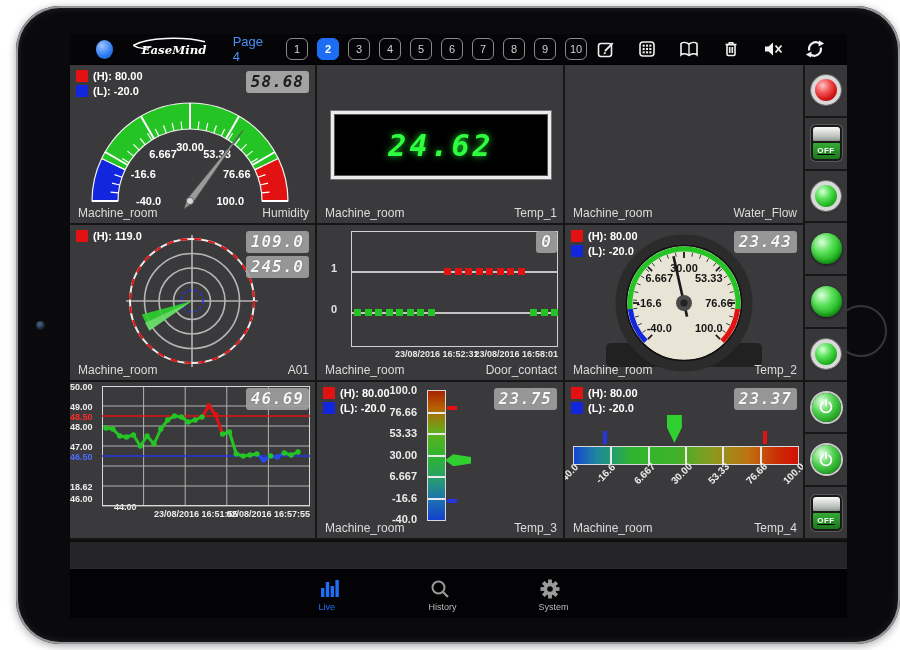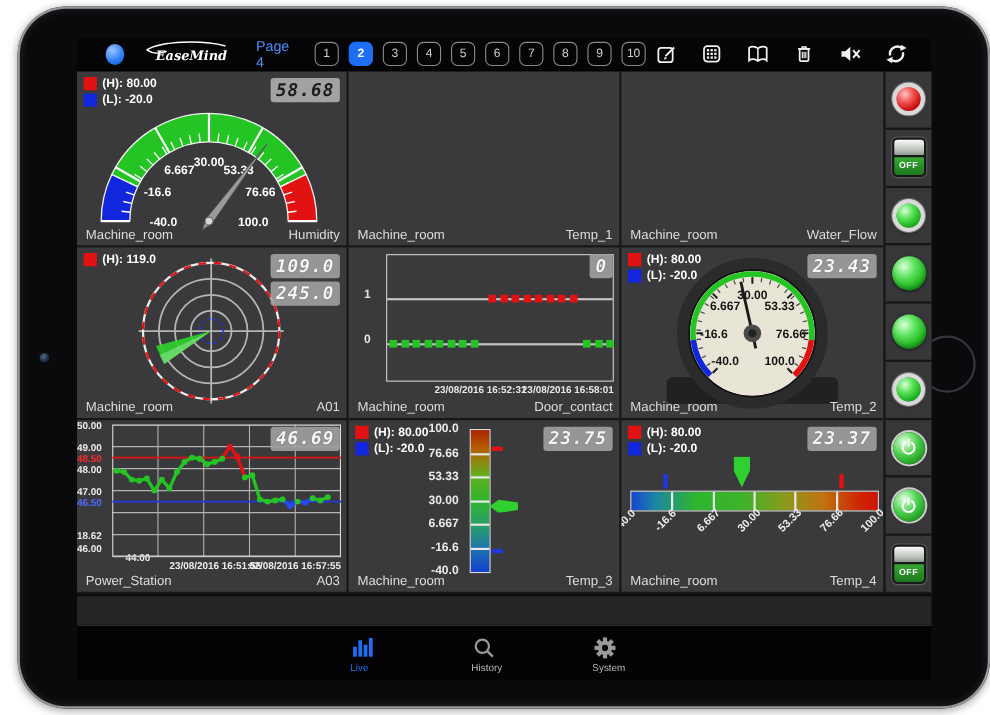--- a/index.html
+++ b/index.html
@@ -89,21 +89,21 @@
   .led{width:31px;height:31px;border-radius:50%;cursor:pointer;}
   .led.green{background:radial-gradient(circle at 35% 30%, #d9ffd9 0%, #5ae25a 35%, #1fb31f 68%, #0a7a0a 100%);
       box-shadow:0 1px 3px rgba(0,0,0,.6), inset 0 -2px 4px rgba(0,0,0,.25);}
   .led.red{background:radial-gradient(circle at 35% 30%, #ffc6c6 0%, #f25454 35%, #cf1212 68%, #7c0606 100%);
       box-shadow:0 1px 3px rgba(0,0,0,.6), inset 0 -2px 4px rgba(0,0,0,.25);}
   .led.ring{width:22px;height:22px;border:4px solid #d9d9d9;box-shadow:0 0 0 1px #6d6d6d,0 1px 2px rgba(0,0,0,.7);}
   .power{width:29px;height:29px;border-radius:50%;cursor:pointer;display:flex;align-items:center;justify-content:center;
       background:radial-gradient(circle at 35% 30%, #e9ffe9, #4ed24e 42%, #148c14 85%, #0a6a0a);
       box-shadow:0 0 0 2px #cbcbcb, 0 1px 3px rgba(0,0,0,.65);}
   .switch{width:31px;height:36px;border-radius:5px;background:#191919;padding:2px;box-sizing:border-box;
-      box-shadow:0 0 0 1px #5a5a5a;cursor:pointer;}
+      box-shadow:0 0 0 1px #5a5a5a;cursor:pointer;text-decoration:underline;}
   .sw-top{height:14px;border-radius:3px 3px 1px 1px;background:linear-gradient(#fbfbfb,#b9c0b9 70%,#8e968e);}
   .sw-bottom{height:16px;margin-top:2px;border-radius:1px 1px 3px 3px;background:linear-gradient(#35a935,#1c771c);
       color:#fff;font-size:8px;font-weight:bold;text-align:center;line-height:16px;letter-spacing:.5px;}
 
   
   .alarm{height:26px;line-height:26px;background:#252528;border-top:2px solid #0c0c0c;
       color:#c40f0f;font-size:11px;font-weight:bold;padding-left:16px;white-space:pre;overflow:hidden;}
   .nav{height:53px;background:#030305;border-top:1px solid #2d2d30;display:flex;justify-content:center;gap:50px;align-items:center;}
   .nav-item{display:flex;flex-direction:column;align-items:flex-start;gap:3px;font-size:9px;color:#b9b9b9;cursor:pointer;width:60px;}
   .nav-item.active{color:#1f6ef5;}
@@ -244,20 +244,23 @@
             </div>
           </div>
         <div class="seg-display seg-dark">58.68</div>
         <div class="panel-labels">
           <span>Machine_room</span>
           <span>Humidity</span>
         </div>
       </div>
 
       <div class="panel">
+        <div class="lcd-frame">
+          <div class="lcd-digits">24.62</div>
+        </div>
         <div class="panel-labels">
           <span>Machine_room</span>
           <span>Temp_1</span>
         </div>
       </div>
 
       <div class="panel">
         <div class="panel-labels">
           <span>Machine_room</span>
           <span>Water_Flow</span>
@@ -528,24 +531,20 @@
             <circle cx="161.7142857142857" cy="74.00000000000006" r="2.7" fill="#2848f0"></circle>
             <circle cx="168.57142857142856" cy="70" r="2.7" fill="#25c425"></circle>
             <circle cx="175.42857142857142" cy="70.99999999999994" r="2.7" fill="#2848f0"></circle>
             <circle cx="182.28571428571428" cy="67.00000000000003" r="2.7" fill="#25c425"></circle>
             <circle cx="189.14285714285714" cy="69.00000000000006" r="2.7" fill="#25c425"></circle>
             <circle cx="196" cy="65.99999999999994" r="2.7" fill="#25c425"></circle>
           </svg>
         <div class="lc-x" style="left:84px">23/08/2016 16:51:55</div>
         <div class="lc-x" style="right:5px">02/08/2016 16:57:55</div>
         <div class="seg-display">46.69</div>
-        <div class="panel-labels">
-          <span>Power_Station</span>
-          <span>A03</span>
-        </div>
       </div>
 
       <div class="panel" id="p-temp3">
         <div class="vbar" id="vbar">
             <div class="vbar-sep" style="top: 20.5px;"></div>
             <div class="vbar-sep" style="top: 42px;"></div>
             <div class="vbar-sep" style="top: 63.5px;"></div>
             <div class="vbar-sep" style="top: 85px;"></div>
             <div class="vbar-sep" style="top: 106.5px;"></div>
           </div>

